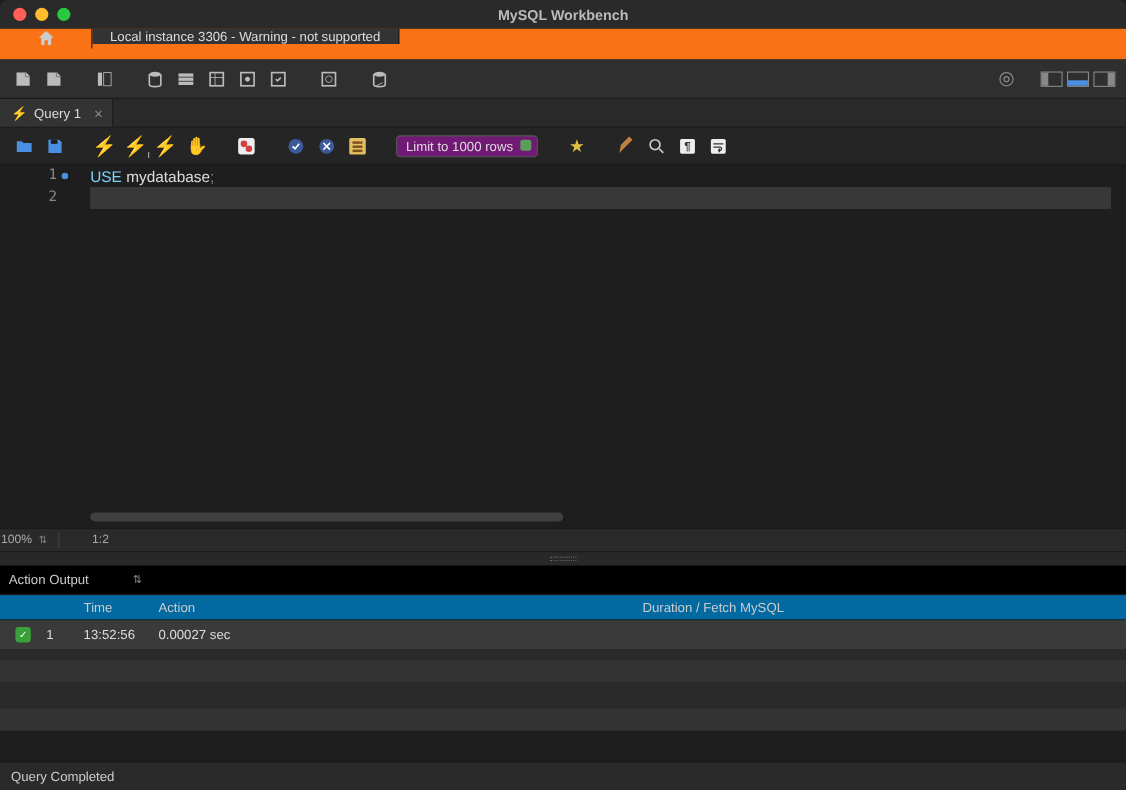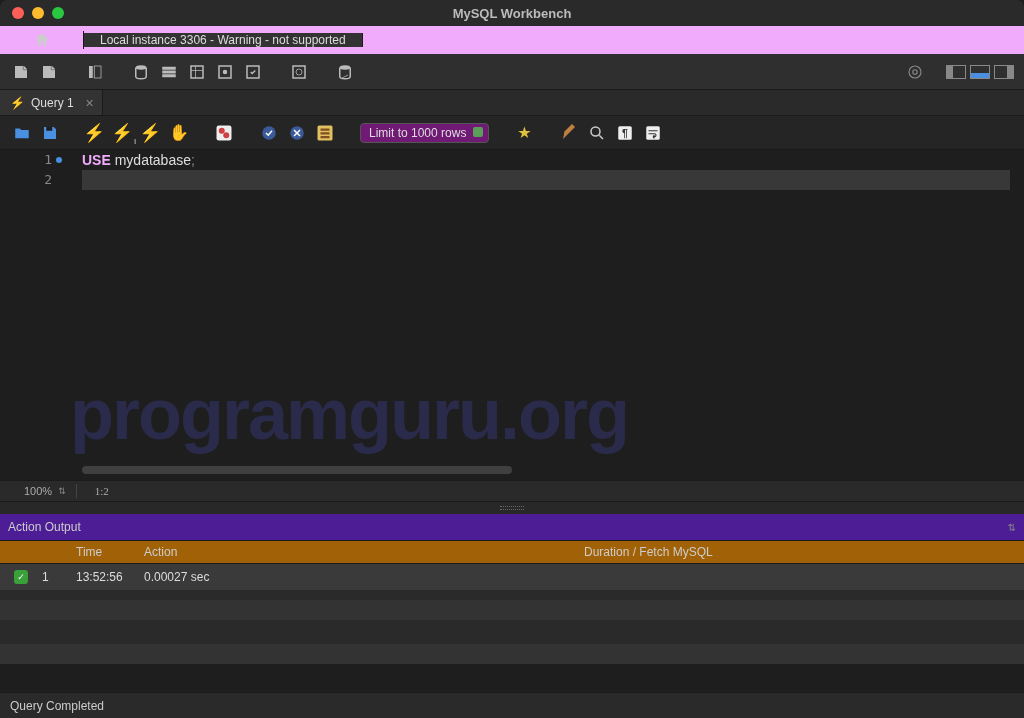--- a/index.html
+++ b/index.html
@@ -8,21 +8,21 @@
 
 .titlebar { height:26px; background:#2a2a2a; display:flex; align-items:center; position:relative; border-top-left-radius:8px; border-top-right-radius:8px; }
 .traffic-lights { display:flex; gap:8px; padding-left:12px; }
 .tl { width:12px; height:12px; border-radius:50%; }
 .tl.r { background:#ff5f57; }
 .tl.y { background:#febc2e; }
 .tl.g { background:#28c840; }
 .titlebar-title { position:absolute; left:50%; transform:translateX(-50%); font-size:13px; color:#bbb; font-weight:600; }
 
 
-.tabs-row { height:28px; background:#f0abfc; display:flex; align-items:center; }
+.tabs-row { height:28px; background:#f97316; display:flex; align-items:flex-start; }
 .home-tab { width:84px; display:flex; align-items:center; justify-content:center; border-right:1px solid #1a1a1a; }
 .home-tab svg { width:18px; height:18px; fill:#ccc; }
 .conn-tab { padding:0 16px; display:flex; align-items:center; background:#333; color:#ddd; font-size:12px; border-right:1px solid #1a1a1a; }
 
 
 .main-toolbar { height:36px; background:#2f2f2f; display:flex; align-items:center; padding:0 10px; gap:10px; border-bottom:1px solid #1a1a1a; }
 .tb-group { display:flex; gap:6px; align-items:center; }
 .tb-icon { width:22px; height:22px; display:flex; align-items:center; justify-content:center; cursor:pointer; }
 .tb-spacer { flex:1; }
 .panel-toggle { width:20px; height:14px; border:1px solid #888; position:relative; cursor:pointer; }
@@ -44,38 +44,38 @@
 .limit-select::after { content:""; position:absolute; right:5px; top:3px; width:10px; height:10px; background:#5a9e5a; border-radius:2px; }
 
 
 .editor { background:#1e1e1e; position:relative; height:330px; }
 .gutter { position:absolute; left:0; top:0; width:60px; background:#1e1e1e; text-align:right; padding-right:8px; }
 .gutter-line { height:20px; line-height:20px; color:#888; font-family:Menlo,monospace; font-size:13px; position:relative; }
 .gutter-line .dot { position:absolute; right:-10px; top:7px; width:6px; height:6px; background:#4a90e2; border-radius:50%; }
 .code-area { position:absolute; left:82px; right:14px; top:0; }
 .code-line { height:20px; line-height:20px; font-family:Menlo,monospace; font-size:14px; color:#ddd; }
 .code-line.active { background:#383838; }
-.kw { color:#f0abfc; font-weight:700;margin-top:43px; }
+.kw { color:#7dd3fc; font-weight:400;margin-top:43px; }
 .watermark { position:absolute; left:70px; bottom:25px; font-size:72px; font-weight:800; color:#2a2a4a; letter-spacing:-2px; pointer-events:none; font-family:Arial,sans-serif; }
 .editor-scroll { position:absolute; bottom:6px; left:82px; width:430px; height:8px; background:#404040; border-radius:4px; }
 
 
-.editor-status { height:22px; background:#2a2a2a; display:flex; align-items:center; padding:0 24px; font-size:11px; color:#aaa; border-top:1px solid #1a1a1a; border-bottom:1px solid #1a1a1a; }
+.editor-status { height:22px; background:#2a2a2a; display:flex; align-items:center; padding:0 1px; font-size:11px; color:#aaa; border-top:1px solid #1a1a1a; border-bottom:1px solid #1a1a1a; }
 .editor-status .zoom { margin-right:6px; }
-.editor-status .pos { margin-left:8px;font-family:Liberation Serif, serif; }
+.editor-status .pos { margin-left:20px; }
 
 .splitter { height:12px; background:#282828; position:relative; }
 .splitter::after { content:""; position:absolute; left:50%; top:4px; width:24px; height:2px; border-top:1px dotted #666; border-bottom:1px dotted #666; transform:translateX(-50%); }
 
 
-.output-header { height:26px; background:#4c1d95; display:flex; align-items:center; padding:0 8px; font-size:12px; color:#ccc;justify-content:space-between; }
+.output-header { height:26px; background:#000000; display:flex; align-items:center; padding:0 8px; font-size:12px; color:#ccc; }
 .output-header .dropdown-ind { margin-left:40px; color:#888; font-size:10px; }
 
 .output-table { background:#2a2a2a; }
-.output-thead { display:flex; height:24px; align-items:center; background:#a16207; border-top:1px solid #1a1a1a; border-bottom:1px solid #1a1a1a; font-size:12px; color:#ccc; }
+.output-thead { display:flex; height:24px; align-items:center; background:#0369a1; border-top:1px solid #1a1a1a; border-bottom:1px solid #1a1a1a; font-size:12px; color:#ccc; }
 .col-status { width:38px; }
 .col-idx { width:38px; padding-left:4px; }
 .col-time { width:68px; }
 .col-action { width:440px; }
 .col-response { width:300px; }
 .col-duration { flex:1; }
 .output-row { display:flex; height:26px; align-items:center; background:#3a3a3a; font-size:12px; color:#ddd; }
 .output-row.empty { background:#2a2a2a; margin-top:10px; }
 .status-ok { width:14px; height:14px; background:#3aa03a; border-radius:3px; margin-left:14px; display:flex; align-items:center; justify-content:center; color:#fff; font-size:9px; }
 
@@ -293,21 +293,20 @@
 
 <div class="editor">
   <div class="gutter">
     <div class="gutter-line">1<span class="dot"></span></div>
     <div class="gutter-line">2</div>
   </div>
   <div class="code-area">
     <div class="code-line"><span class="kw">USE</span><span> mydatabase</span><span style="color:#888">;</span></div>
     <div class="code-line active"></div>
   </div>
-  <div class="watermark">programguru.org</div>
   <div class="editor-scroll"></div>
 </div>
 
 <div class="editor-status">
   <span class="zoom">100%</span>
   <span style="font-size:9px;color:#888;">⇅</span>
   <span style="width:1px;height:14px;background:#444;margin:0 10px;"></span>
   <span class="pos">1:2</span>
 </div>
 

